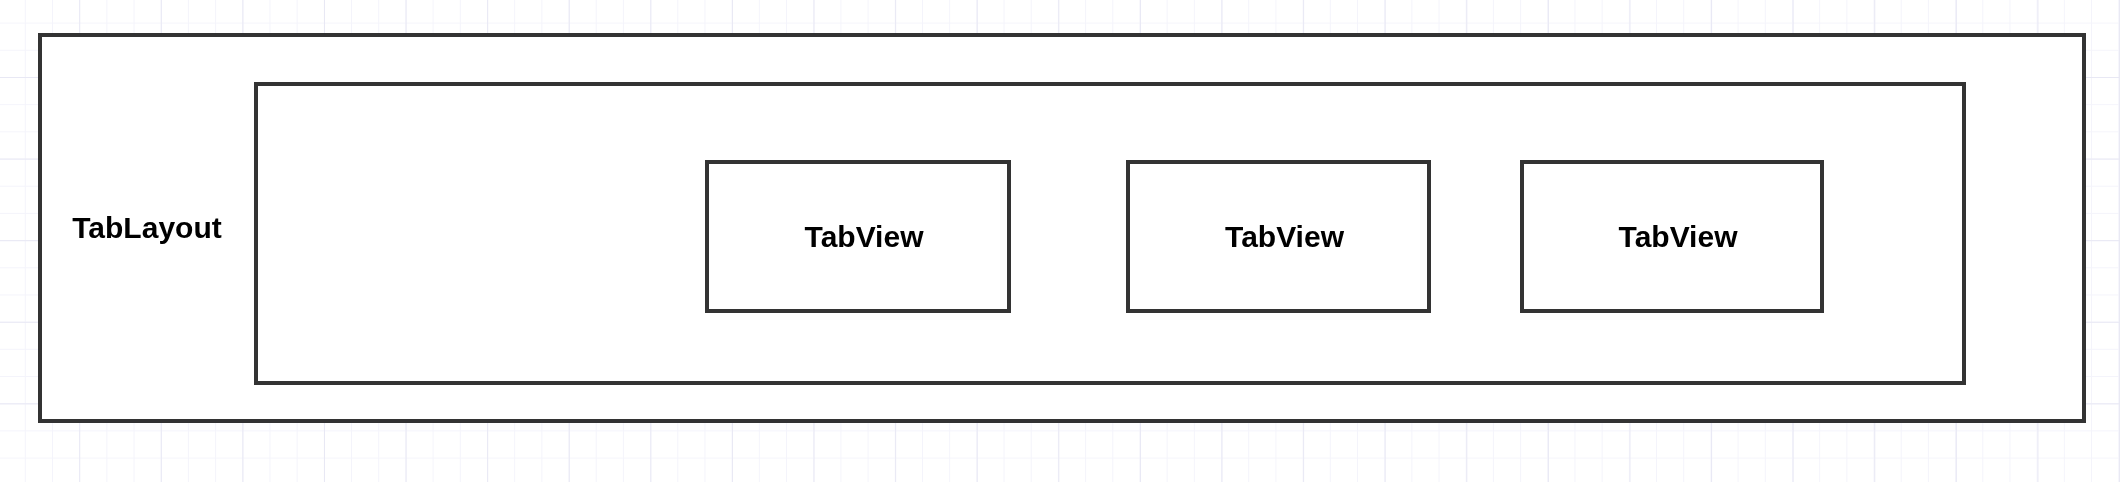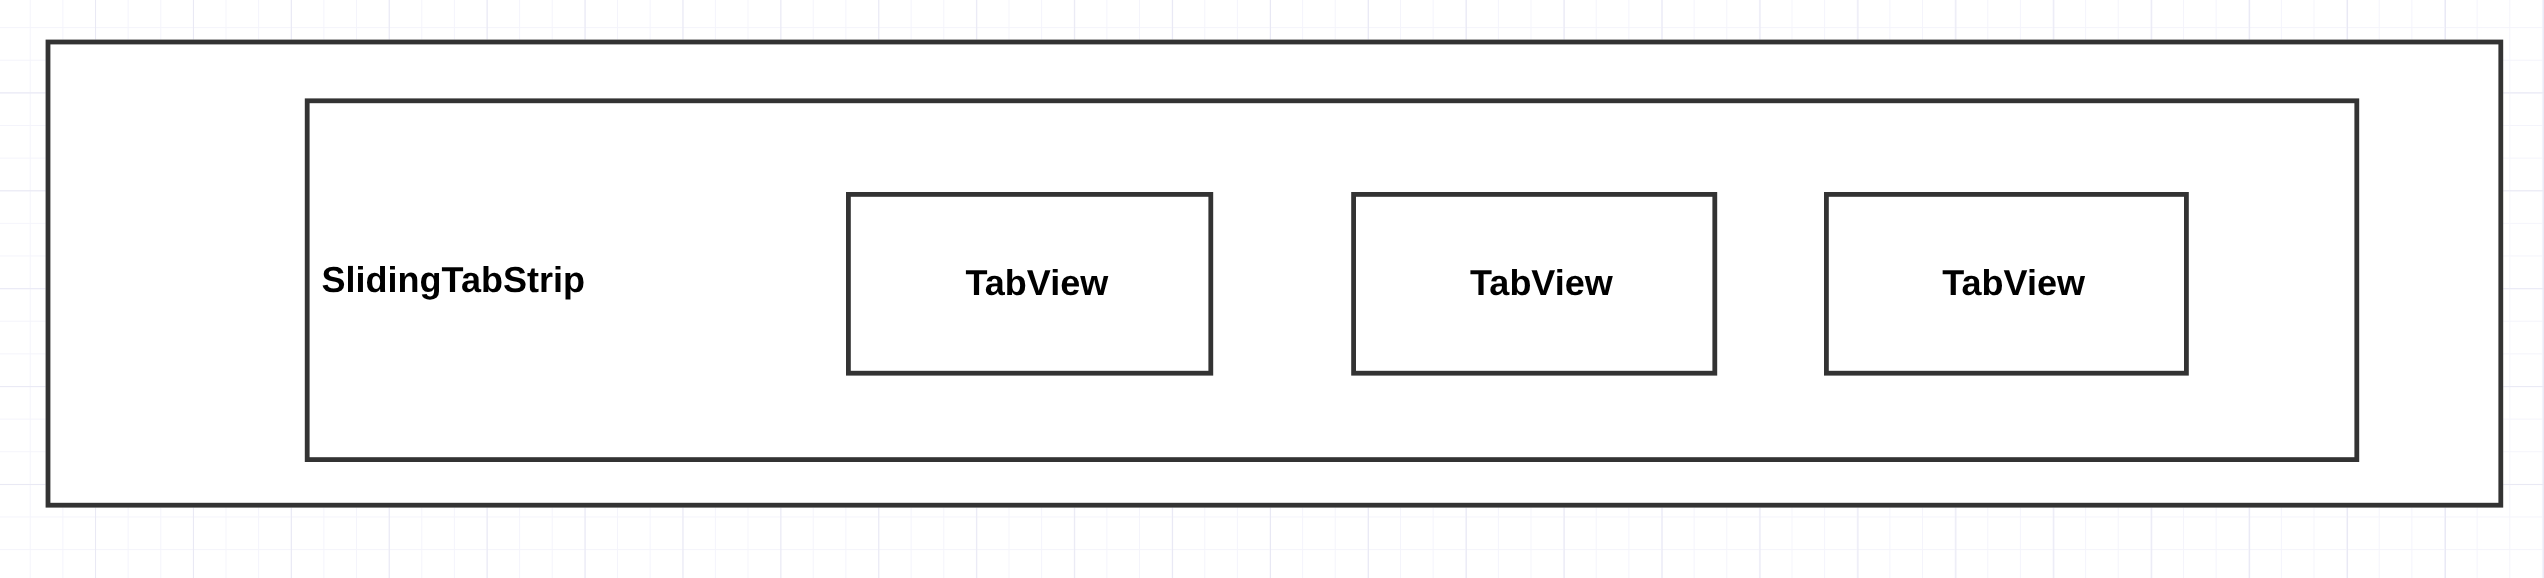--- a/index.html
+++ b/index.html
@@ -102,26 +102,26 @@
     user-select: none;
   }
 </style>
 </head>
 <body>
 
 <div id="canvas">
 
   <div class="uibox" id="tablayout-box">
 
+    <div id="tablayout-label">
+      <span class="box-label">TabLayout</span>
+    </div>
 
     <div class="uibox" id="slidingtabstrip-box" style="left:212px; top:45px;">
 
-      <div id="slidingtabstrip-label">
-        <span class="box-label">SlidingTabStrip</span>
-      </div>
 
       <div class="uibox tabview-box" id="tabview-box-0" style="left:447px; top:74px;">
         <span class="box-label">TabView</span>
       </div>
 
       <div class="uibox tabview-box" id="tabview-box-1" style="left:868px; top:74px;">
         <span class="box-label">TabView</span>
       </div>
 
       <div class="uibox tabview-box" id="tabview-box-2" style="left:1262px; top:74px;">

